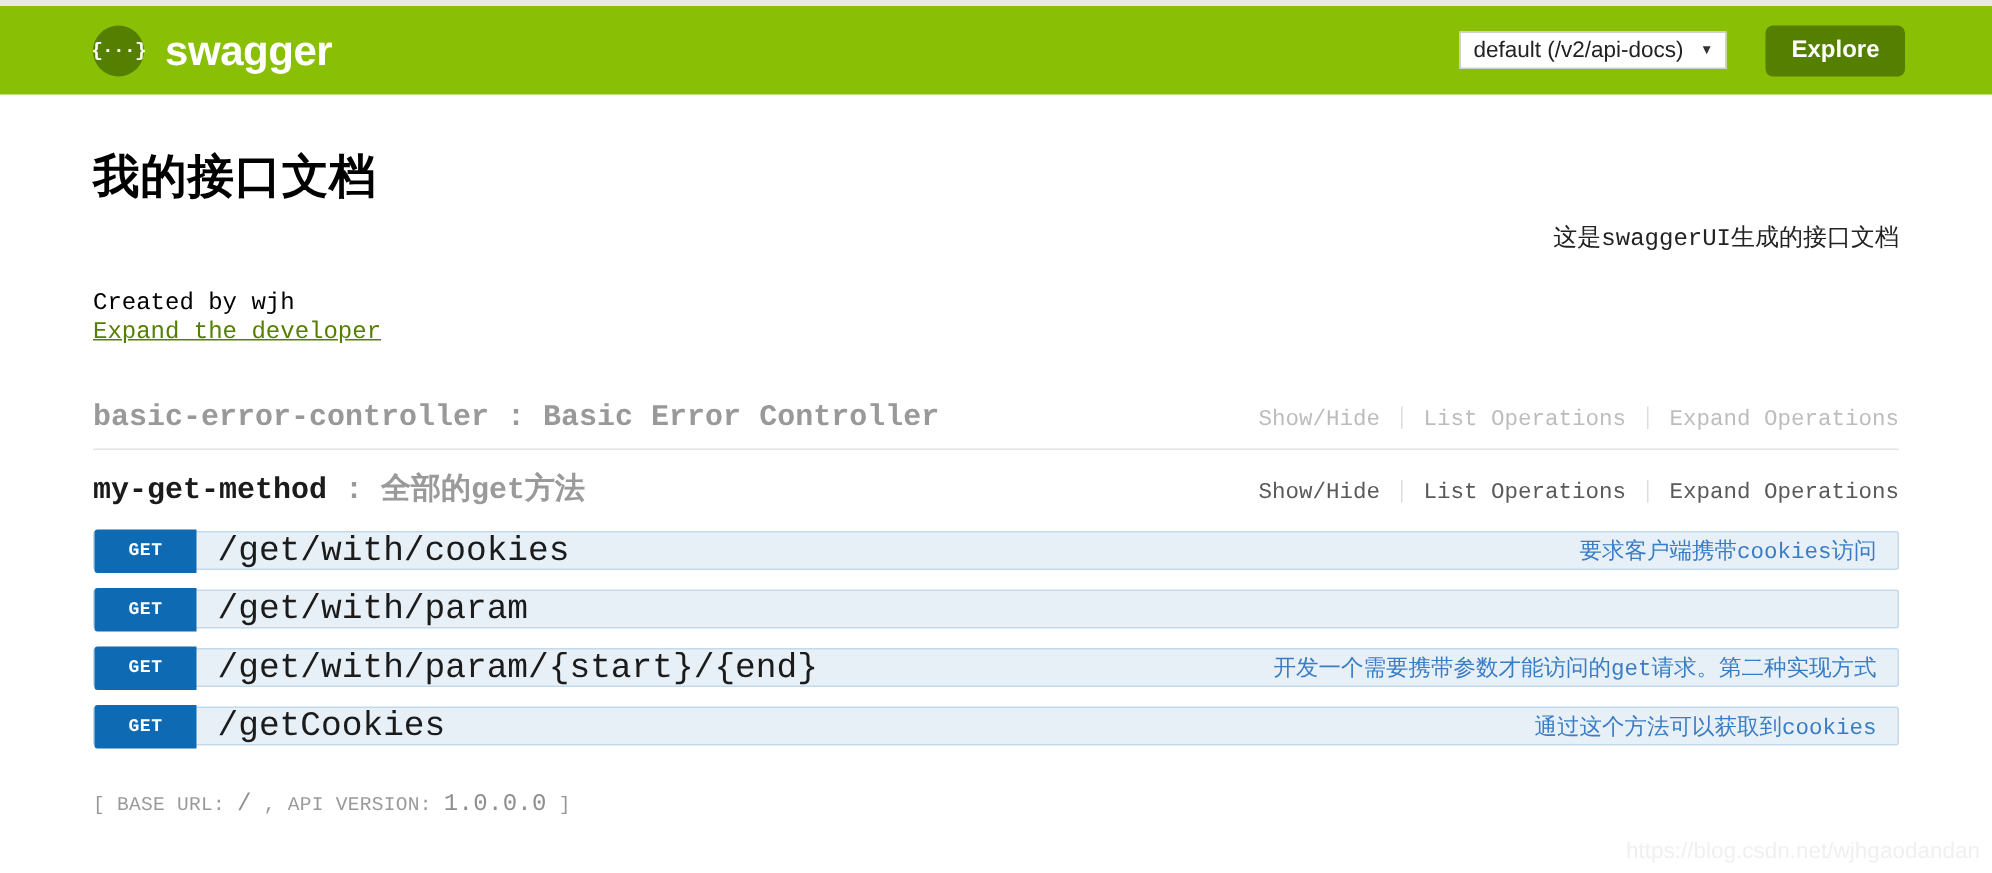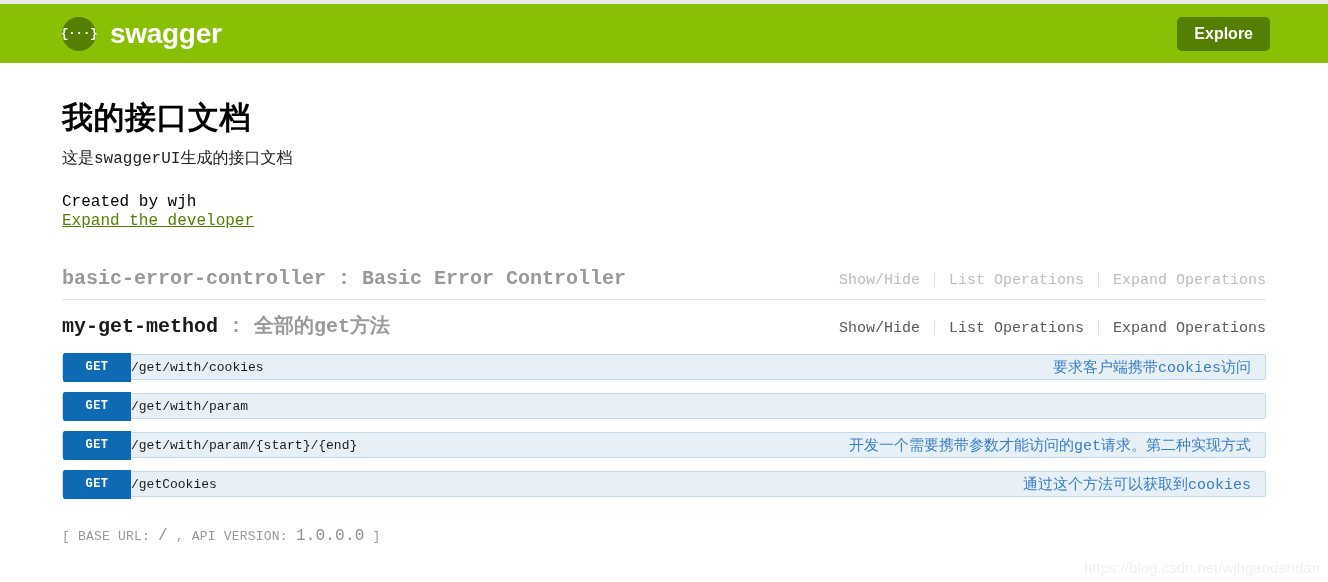--- a/index.html
+++ b/index.html
@@ -108,20 +108,21 @@
     font-size: 31px;
     font-weight: bold;
     color: #000000;
     margin: 0 0 9px 0;
     letter-spacing: 0.5px;
   }
   .api-desc {
     font-size: 16px;
     color: #222222;
     margin: 0 0 24px 0;
+    text-align: right;
   }
   .created-by {
     font-size: 16px;
     color: #000000;
     margin: 0 0 1px 0;
   }
   .contact-link {
     font-size: 16px;
     color: #547f00;
     text-decoration: underline;
@@ -197,23 +198,23 @@
     width: 68px;
     min-width: 68px;
     height: 29px;
     display: flex;
     align-items: center;
     justify-content: center;
     border-radius: 2px 0 0 2px;
     text-transform: uppercase;
   }
   .endpoint-path {
-    font-size: 13px;
+    font-size: 23px;
     color: #1b1b1b;
-    padding-left: 0;
+    padding-left: 14px;
   }
   .endpoint-summary {
     margin-left: auto;
     font-size: 15px;
     color: #3b7dc4;
     padding-right: 14px;
     white-space: nowrap;
   }
 
   
@@ -243,20 +244,24 @@
 
 <div class="top-strip"></div>
 
 <div class="topbar">
   <a class="brand" href="#">
     <span class="brand-mark">{···}</span>
     <span class="brand-name">swagger</span>
   </a>
 
   <div class="topbar-right">
+    <div class="api-select">
+      <span>default (/v2/api-docs)</span>
+      <span class="caret">▼</span>
+    </div>
     <button class="explore-btn">Explore</button>
   </div>
 </div>
 
 <div class="content">
 
   <div class="info-block">
     <h1 class="api-title">我的接口文档</h1>
     <p class="api-desc">这是swaggerUI生成的接口文档</p>
     <p class="created-by">Created by wjh</p>

